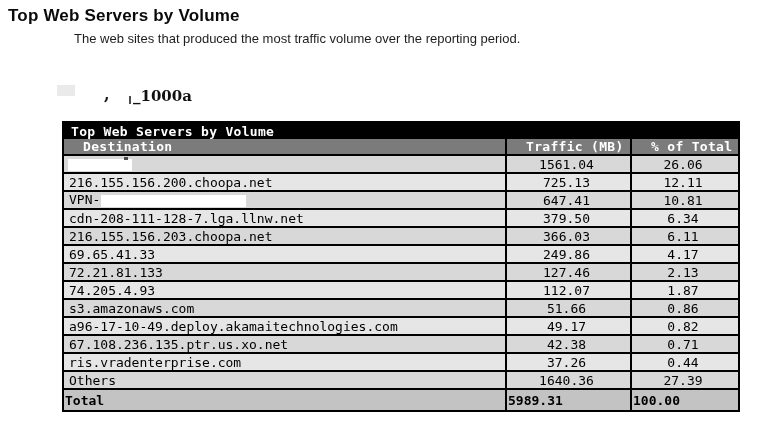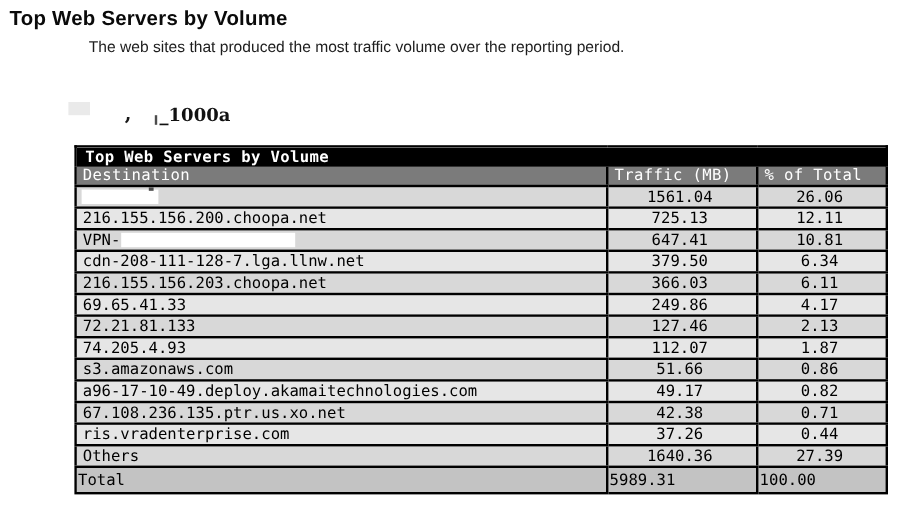--- a/index.html
+++ b/index.html
@@ -39,33 +39,33 @@
     border:2px solid var(--border,#000);
     font-family:"DejaVu Sans Mono", monospace;font-size:13px;line-height:1;
   }
   .report-table td,.report-table th{overflow:hidden;white-space:nowrap;}
   .title-row td{
     background:var(--table_title_bg,#000);color:var(--header_text,#fff);
     font-weight:bold;height:16px;padding:0 0 0 7px;letter-spacing:.3px;
   }
   .col-row th{
     background:var(--column_header_bg,#7b7b7b);color:var(--header_text,#fff);
-    font-weight:normal;text-align:left;height:15px;padding:0 0 0 5px;
+    font-weight:bold;text-align:left;height:15px;padding:0 0 0 19px;
     border-bottom:2px solid var(--border,#000);letter-spacing:.3px;
   }
   .report-table .num{border-left:2px solid var(--border,#000);margin-left:12px;}
   tbody td{
     border-bottom:2px solid var(--border,#000);
     height:16px;padding:0 0 0 5px;color:var(--body_text,#000);
   }
   tbody td.num{text-align:center;padding:0 4px 0 0;}
   tr.dark td{background:var(--row_dark,#d8d8d8);}
   tr.light td{background:var(--row_light,#e6e6e6);}
   tr.total-row td{
-    background:var(--total_bg,#c3c3c3);font-weight:normal;height:18px;
+    background:var(--total_bg,#c3c3c3);font-weight:bold;height:18px;
     border-bottom:2px solid var(--border,#000);
   }
   
   .redact-box{display:inline-block;background:#ffffff;height:12px;vertical-align:middle;position:relative;}
   .redact-full{width:64px;margin-left:-1px;}
   .redact-partial{width:145px;margin-left:1px;}
   .redact-tick{position:absolute;right:4px;top:-2px;width:4px;height:3px;background:#4a4a4a;}
 </style>
 </head>
 <body>

